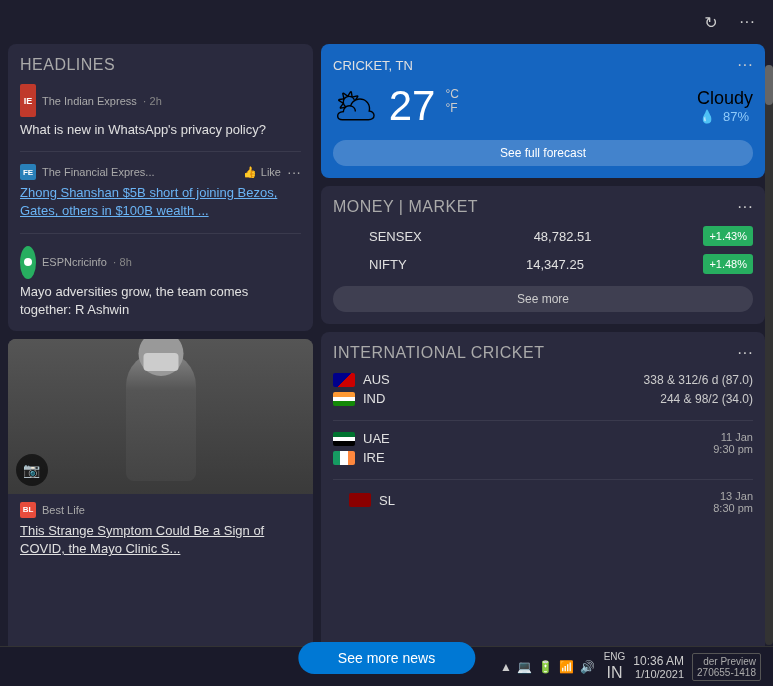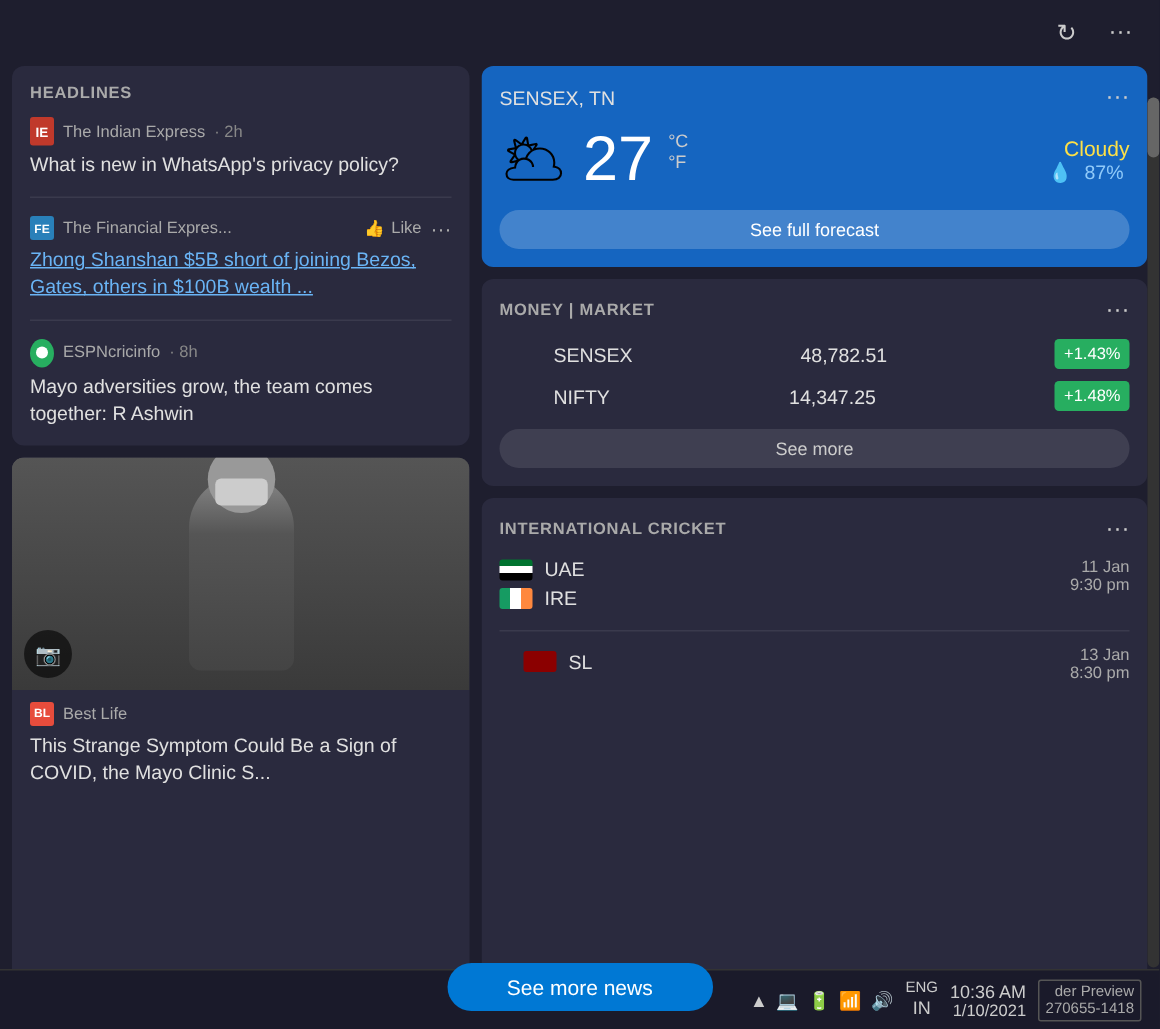--- a/index.html
+++ b/index.html
@@ -57,22 +57,22 @@
 
     .headlines-card {
       background: #2a2a3e;
       border-radius: 8px;
       padding: 12px;
       margin-bottom: 8px;
     }
 
     .section-title {
       color: #aaa;
-      font-size: 11px;
-      font-weight: 700;
+      font-size: 16px;
+      font-weight: 400;
       letter-spacing: 0.5px;
       margin-bottom: 10px;
       text-transform: uppercase;
     }
 
     .news-item {
       margin-bottom: 12px;
       padding-bottom: 12px;
       border-bottom: 1px solid rgba(255,255,255,0.08);
     }
@@ -82,21 +82,21 @@
       padding-bottom: 0;
     }
 
     .news-source {
       display: flex;
       align-items: center;
       gap: 6px;
       margin-bottom: 4px;
     }
     .source-icon {
-      width: 16px; height: 19px;
+      width: 16px; height: 33px;
       border-radius: 2px;
       background: #c0392b;
       display: flex; align-items: center; justify-content: center;
       font-size: 9px; color: white; font-weight: bold;
       flex-shrink: 0;
     }
     .source-name {
       color: #aaa;
       font-size: 11px;
     }
@@ -204,20 +204,21 @@
       background: #e74c3c;
       display: flex; align-items: center; justify-content: center;
       font-size: 8px; color: white; font-weight: bold;
       flex-shrink: 0;
     }
     .card-news-title {
       color: #e0e0e0;
       font-size: 13px;
       line-height: 1.4;
       padding: 0 12px 8px;
+      text-decoration: underline;
     }
 
     
     .see-more-news-btn {
       position: absolute;
       bottom: 12px;
       left: 50%;
       transform: translateX(-50%);
       background: #0078d4;
       color: white;
@@ -304,22 +305,22 @@
       display: flex;
       flex-direction: column;
       font-size: 12px;
       color: #ccc;
       margin-top: -10px;
     }
     .weather-right {
       text-align: right;
     }
     .weather-condition {
-      color: #fde047;
-      font-size: 14px;
+      color: #000000;
+      font-size: 18px;
     }
     .weather-humidity {
       color: #90caf9;
       font-size: 13px;
     }
     .weather-humidity span {
       margin-right: 4px;
     }
     .see-forecast-btn {
       background: rgba(255,255,255,0.2);
@@ -547,21 +548,21 @@
           <span class="source-name">Best Life</span>
         </div>
         <div class="card-news-title">This Strange Symptom Could Be a Sign of COVID, the Mayo Clinic S...</div>
       </div>
     </div>
 
     <div class="right-panel">
 
       <div class="weather-card">
         <div class="weather-header">
-          <span class="weather-location">SENSEX, TN</span>
+          <span class="weather-location">CRICKET, TN</span>
           <span class="weather-dots">···</span>
         </div>
         <div class="weather-main">
           <div class="weather-left">
             <span class="cloud-icon">🌥</span>
             <span class="weather-temp">27</span>
             <div class="weather-unit">
               <span>°C</span>
               <span>°F</span>
             </div>
@@ -594,20 +595,32 @@
         </div>
         <button class="see-more-btn">See more</button>
       </div>
 
       <div class="cricket-card">
         <div class="card-header">
           <span class="section-title" style="margin-bottom:0;">INTERNATIONAL CRICKET</span>
           <span class="weather-dots">···</span>
         </div>
 
+        <div class="match-item">
+          <div class="team-row">
+            <div class="flag flag-au"></div>
+            <span class="team-name">AUS</span>
+            <span class="team-score">338 &amp; 312/6 d (87.0)</span>
+          </div>
+          <div class="team-row">
+            <div class="flag flag-in"></div>
+            <span class="team-name">IND</span>
+            <span class="team-score">244 &amp; 98/2 (34.0)</span>
+          </div>
+        </div>
 
         <div class="match-item">
           <div style="display:flex;justify-content:space-between;align-items:flex-start;gap:12px;">
             <div>
               <div class="team-row">
                 <div class="flag flag-uae"></div>
                 <span class="team-name">UAE</span>
               </div>
               <div class="team-row">
                 <div class="flag flag-ire"></div>
@@ -646,21 +659,21 @@
   <div class="taskbar">
     <div class="taskbar-icons">
       <span class="taskbar-icon">▲</span>
       <span class="taskbar-icon">💻</span>
       <span class="taskbar-icon">🔋</span>
       <span class="taskbar-icon">📶</span>
       <span class="taskbar-icon">🔊</span>
     </div>
     <div style="text-align:center;">
       <div style="color:#ccc;font-size:10px;line-height:1.2;">ENG</div>
-      <div style="color:#ccc;font-size:12px;line-height:1.2;">IN</div>
+      <div style="color:#ccc;font-size:16px;line-height:1.2;">IN</div>
     </div>
     <div class="taskbar-time">
       <span class="taskbar-time-text">10:36 AM</span>
       <span class="taskbar-date-text">1/10/2021</span>
     </div>
     <div style="text-align:right;border:1px solid #555;padding:2px 4px;border-radius:2px;">
       <div class="preview-label">der Preview</div>
       <div class="preview-label">270655-1418</div>
     </div>
   </div>

